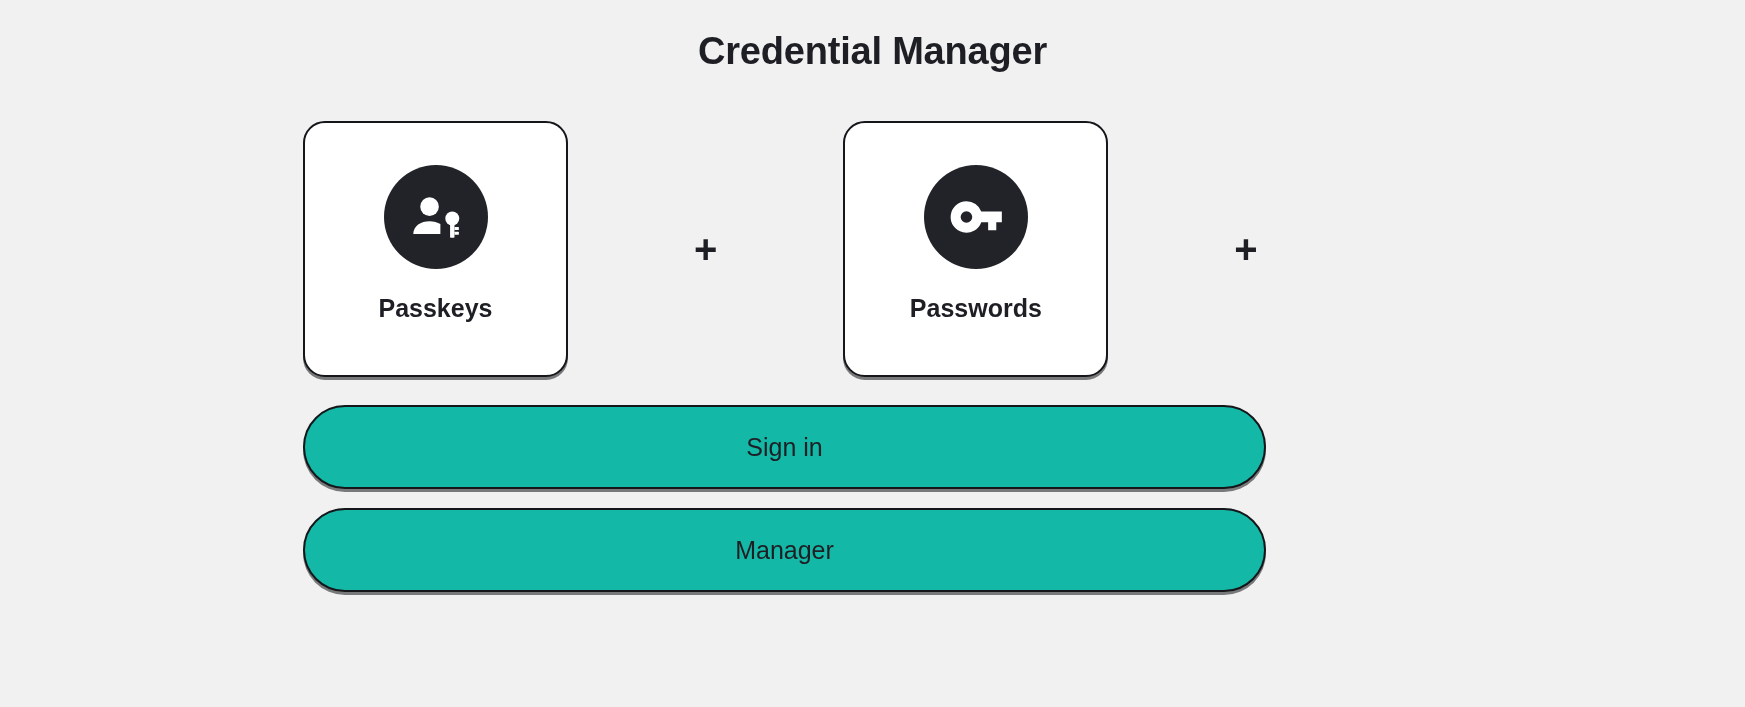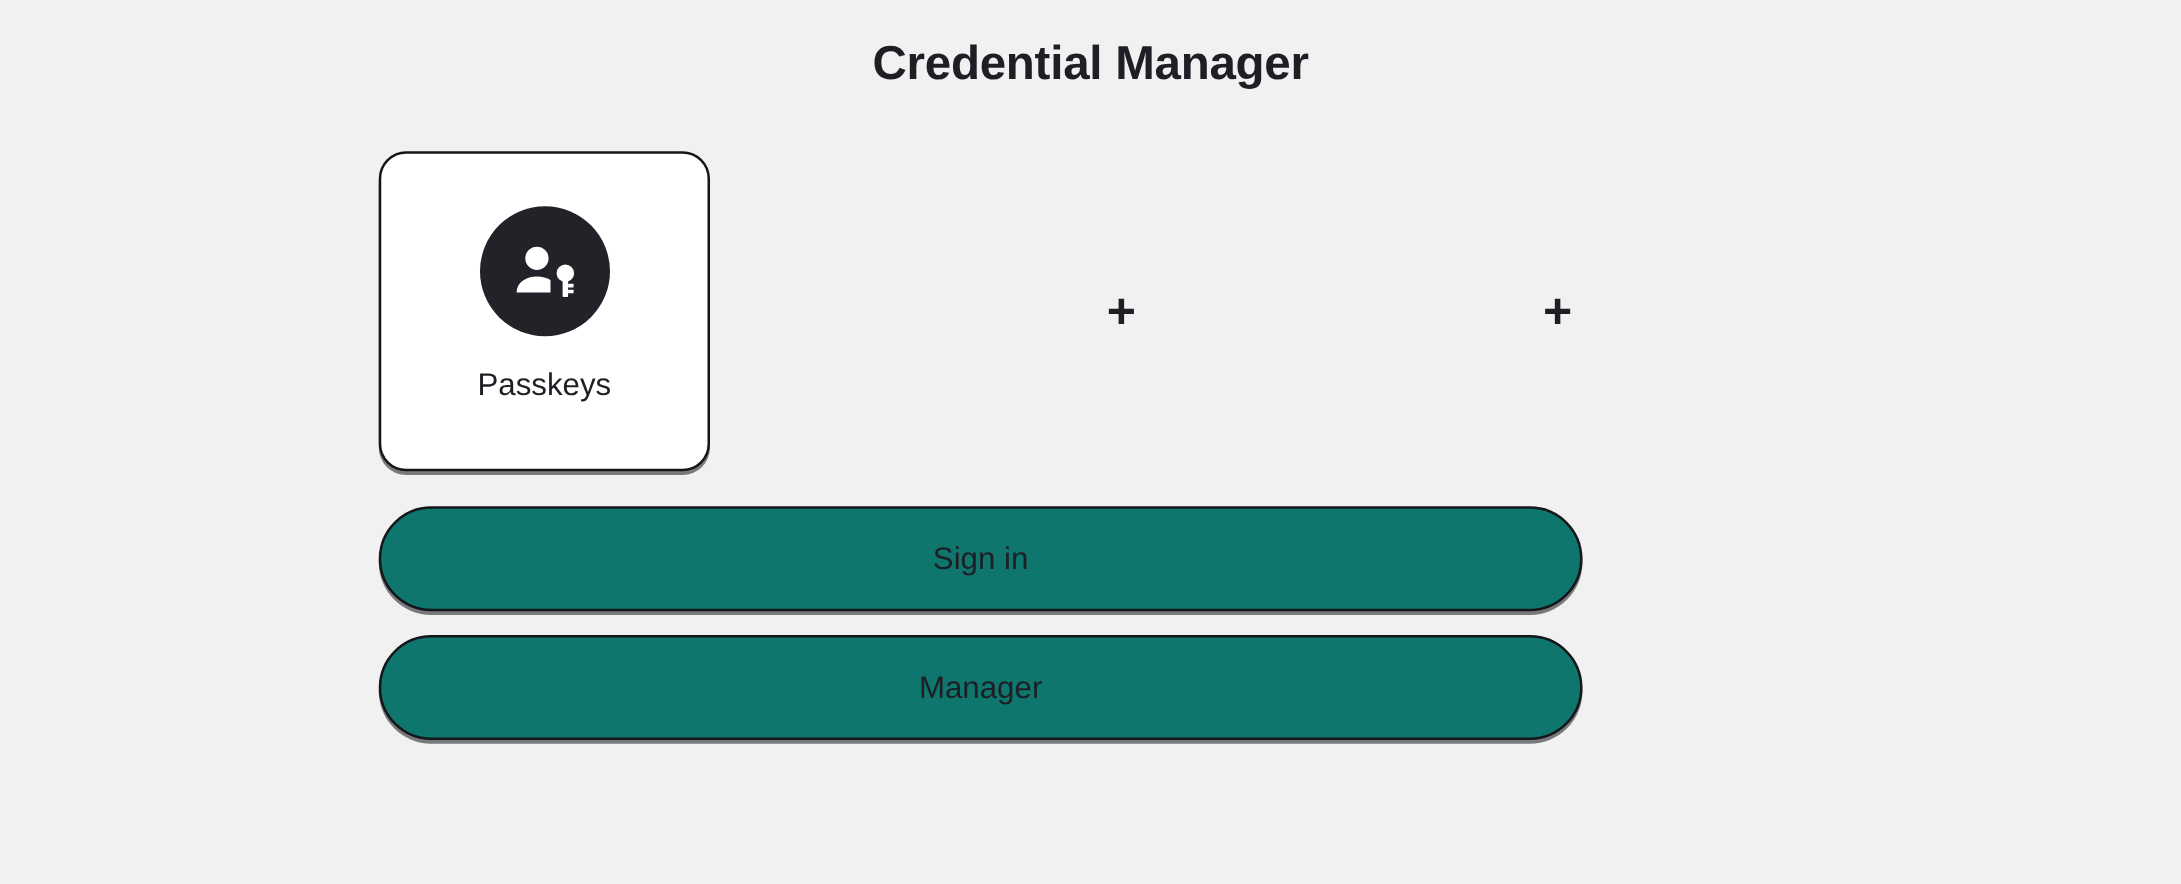--- a/index.html
+++ b/index.html
@@ -72,21 +72,21 @@
     display: flex;
     align-items: center;
     justify-content: center;
     flex: none;
   }
   .icon-circle svg { display: block; }
 
   .card-label {
     margin-top: 27px;
     font-size: 25px;
-    font-weight: 400;
+    font-weight: 700;
     color: #1d1f24;
     line-height: 1;
   }
 
   .plus-sep {
     font-size: 40px;
     font-weight: 600;
     color: #1d1f24;
     line-height: 1;
     width: 40px;
@@ -95,21 +95,21 @@
     user-select: none;
   }
 
   
   .pill-btn {
     position: absolute;
     left: 303px;
     width: 963px;
     height: 84px;
     box-sizing: border-box;
-    background: #0f766e;
+    background: #14b8a6;
     border: 2.5px solid #14161a;
     border-radius: 42px;
     box-shadow: 0 3px 0 0 rgba(20,22,26,0.55);
     display: flex;
     align-items: center;
     justify-content: center;
     font-family: "Liberation Sans", sans-serif;
     font-size: 25px;
     font-weight: 400;
     color: #1d1f24;
@@ -139,20 +139,30 @@
             <rect x="19.15" y="15.9" width="1.7" height="1.15" rx="0.2"></rect>
             <rect x="19.15" y="17.7" width="1.7" height="1.15" rx="0.2"></rect>
           </g>
         </svg>
       </div>
       <div class="card-label">Passkeys</div>
     </div>
 
     <div class="plus-sep">+</div>
 
+    <div class="cred-card">
+      <div class="icon-circle">
+        <svg width="62" height="62" viewBox="0 0 24 24" aria-hidden="true">
+          <g fill="#ffffff">
+            <path d="M8.3 5.9a6.1 6.1 0 1 0 5.74 8.1H16.7v3.1h3.15v-3.1H22V9.9h-7.96A6.1 6.1 0 0 0 8.3 5.9zm0 3.85a2.25 2.25 0 1 1 0 4.5 2.25 2.25 0 0 1 0-4.5z"></path>
+          </g>
+        </svg>
+      </div>
+      <div class="card-label">Passwords</div>
+    </div>
 
     <div class="plus-sep">+</div>
 
 
   </div>
 
   <button class="pill-btn pill-signin">Sign in</button>
 
   <button class="pill-btn pill-restore">Manager</button>
 

